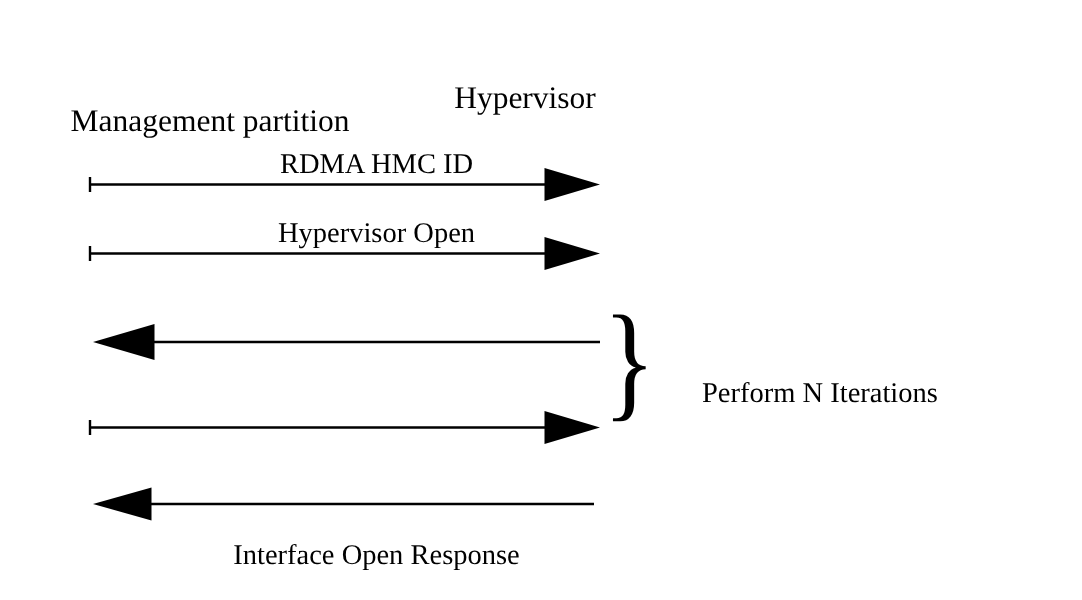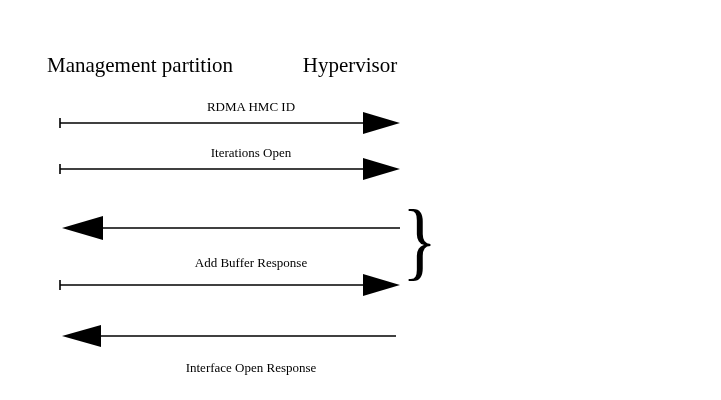--- a/index.html
+++ b/index.html
@@ -33,21 +33,21 @@
     position: absolute;
     white-space: nowrap;
     color: #000000;
     font-family: "Liberation Serif", "DejaVu Serif", serif;
     line-height: 1;
   }
   .participant-label {
     font-size: 21px;
   }
   .message-label {
-    font-size: 13px;
+    font-size: 19px;
   }
   .annotation-label {
     font-size: 19px;
   }
   .center-anchor {
     transform: translateX(-50%);
   }
   .brace {
     position: absolute;
     font-family: "Liberation Serif", "DejaVu Serif", serif;
@@ -87,29 +87,29 @@
       <line x1="60" y1="285" x2="366" y2="285" stroke="#000000" stroke-width="1.6"></line>
       <polygon points="363,274 400,285 363,296" fill="#000000"></polygon>
     </g>
 
     <g>
       <line x1="98" y1="336" x2="396" y2="336" stroke="#000000" stroke-width="1.6"></line>
       <polygon points="62,336 101,325 101,347" fill="#000000"></polygon>
     </g>
   </svg>
 
-  <div class="lbl participant-label center-anchor" style="left:140px; top:55px;">Management partition</div>
+  <div class="lbl participant-label center-anchor" style="left:140px; top:70px;">Management partition</div>
 
   <div class="lbl participant-label center-anchor" style="left:350px; top:55px;">Hypervisor</div>
 
   <div class="lbl message-label center-anchor" style="left:251px; top:100px;">RDMA HMC ID</div>
 
-  <div class="lbl message-label center-anchor" style="left:251px; top:146px;">Iterations Open</div>
+  <div class="lbl message-label center-anchor" style="left:251px; top:146px;">Hypervisor Open</div>
 
 
-  <div class="lbl message-label center-anchor" style="left:251px; top:256px;">Add Buffer Response</div>
 
   <div class="lbl message-label center-anchor" style="left:251px; top:313px;margin-top:48px;">Interface Open Response</div>
 
   <div class="brace" style="left:402px; top:197px;">}</div>
 
+  <div class="lbl annotation-label" style="left:468px; top:253px;">Perform N Iterations</div>
 
 </div>
 
 </body></html>

